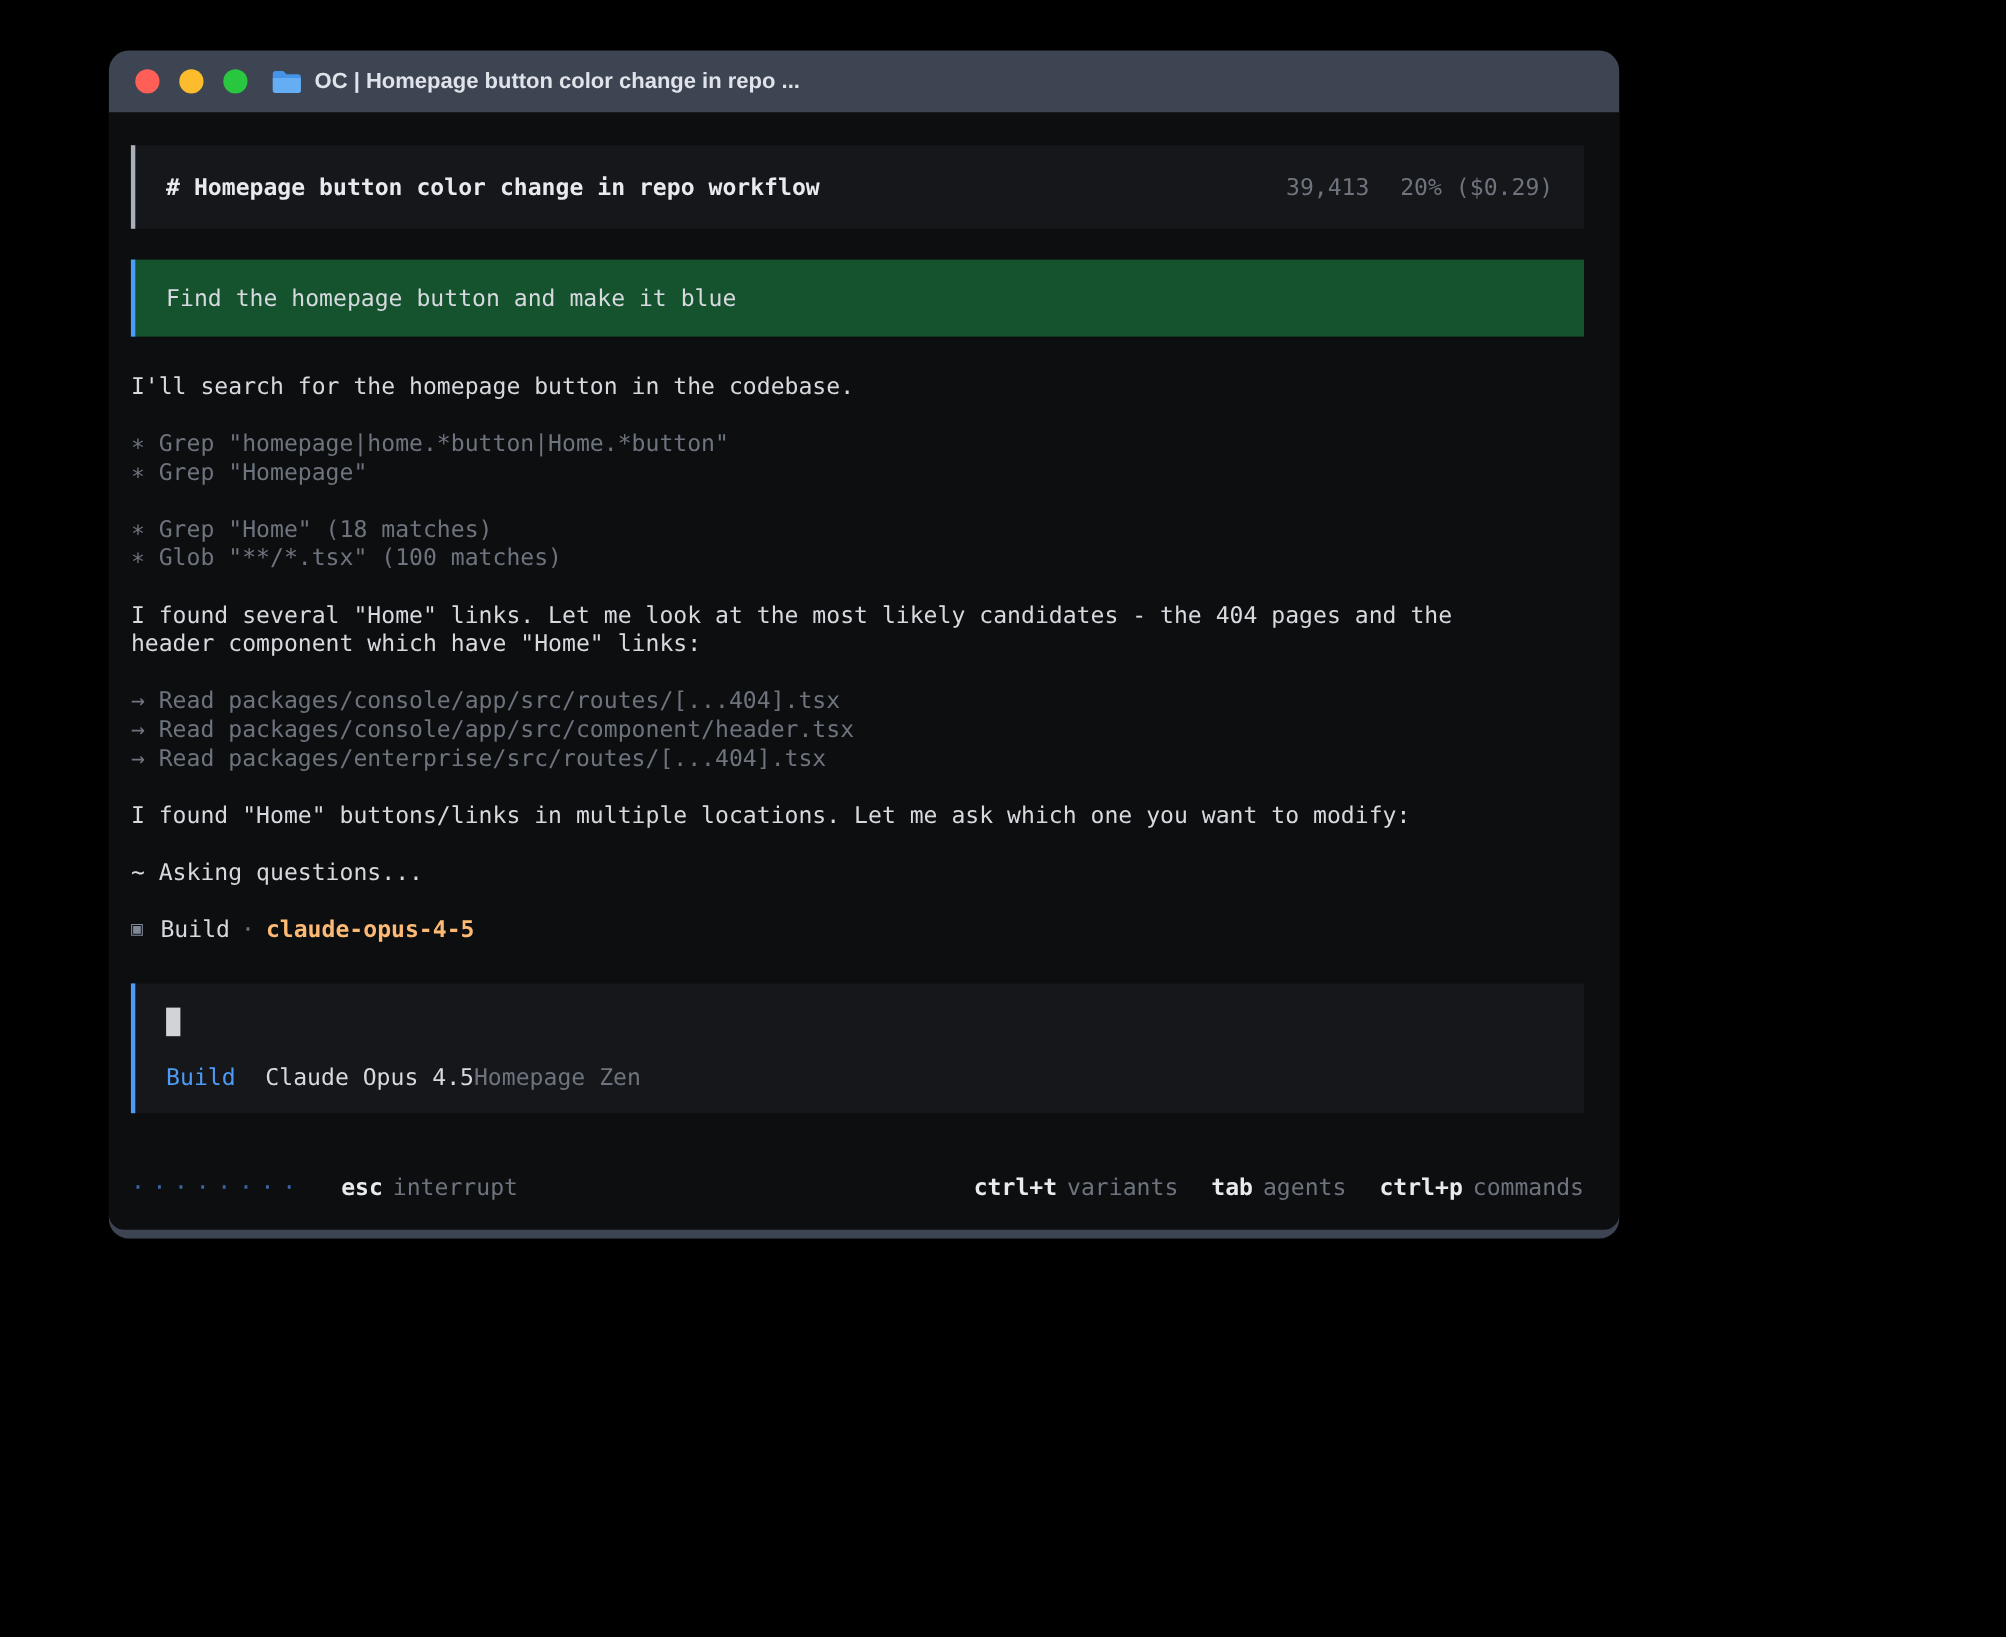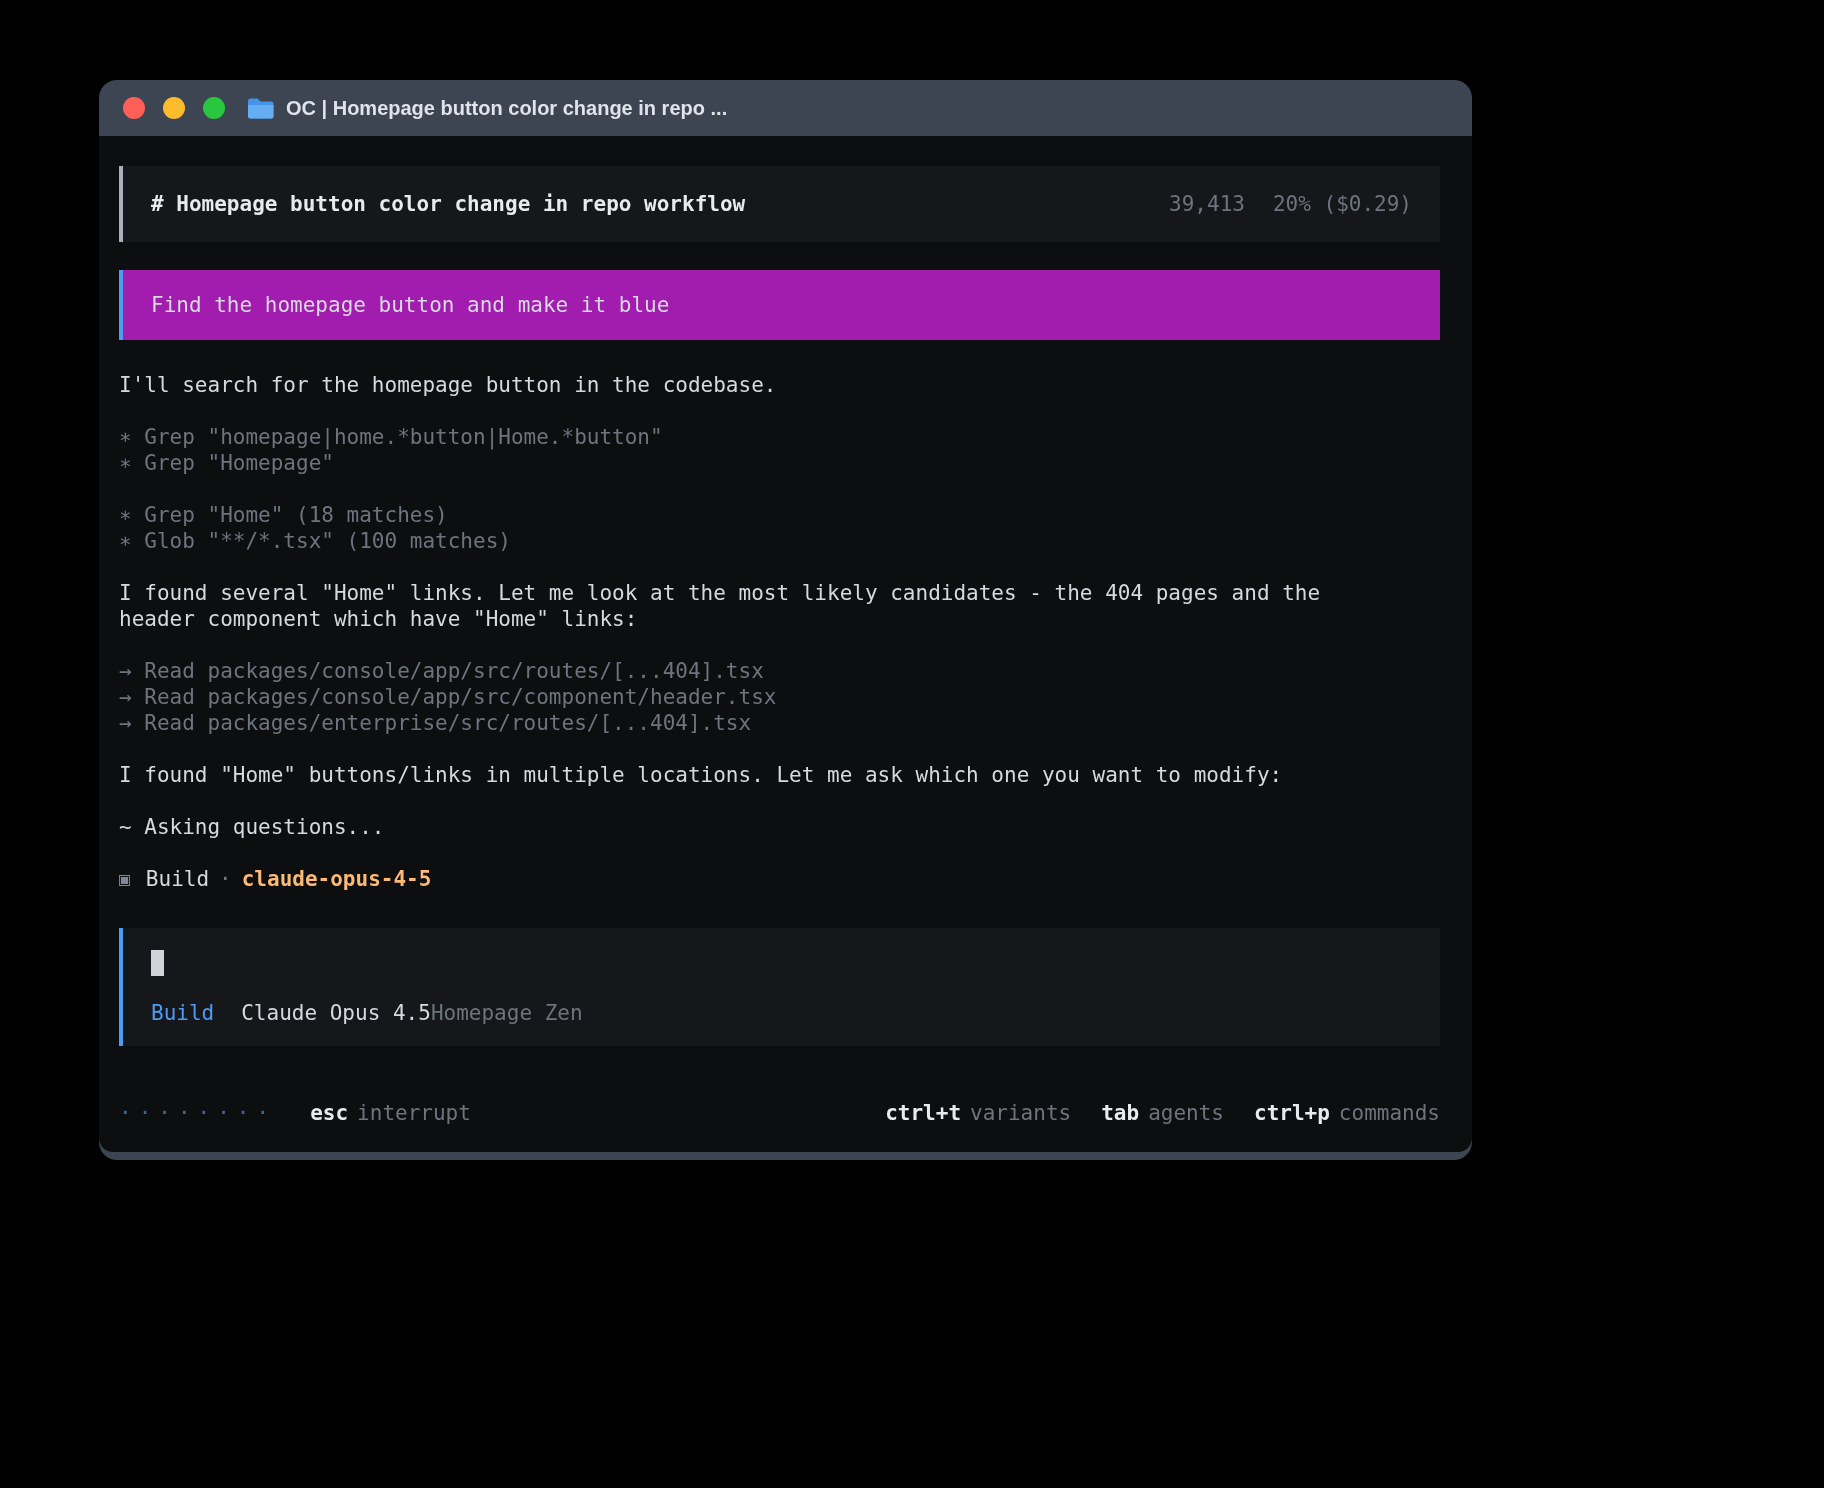--- a/index.html
+++ b/index.html
@@ -1,21 +1,21 @@
 <!DOCTYPE html>
 <html><head>
 <meta charset="utf-8">
 <style>
   * { margin: 0; padding: 0; box-sizing: border-box; }
   html, body { width: 1824px; height: 1488px; background: #000000; overflow: hidden; }
   body { font-family: "DejaVu Sans Mono", "Liberation Mono", monospace; }
 
   .window {
     position: absolute;
-    left: 99px; top: 80px;
+    left: 99px; top: 46px;
     width: 1373px; height: 1080px;
     background: #3d4452;
     border-radius: 18px;
     overflow: hidden;
   }
 
   .titlebar {
     height: 56px;
     display: flex;
     align-items: center;
@@ -55,21 +55,21 @@
     padding: 25px 28px;
     display: flex;
     justify-content: space-between;
     align-items: center;
   }
   .session-header .s-title { font-weight: bold; color: #e8eaed; }
   .session-header .s-stats { color: #6e747e; display: flex; gap: 28px; }
 
   .user-message {
     margin-top: 28px;
-    background: #a21caf;
+    background: #14532d;
     border-left: 4px solid #4e9bf5;
     padding: 22px 28px;
     color: #d6d9de;
   }
 
   .conversation { margin-top: 32px; }
   .msg-group { margin-bottom: 26px; white-space: pre; }
   .msg-group.text .msg-line { color: #d6d9de; }
   .msg-group.tool .msg-line { color: #6e747e; }
 

